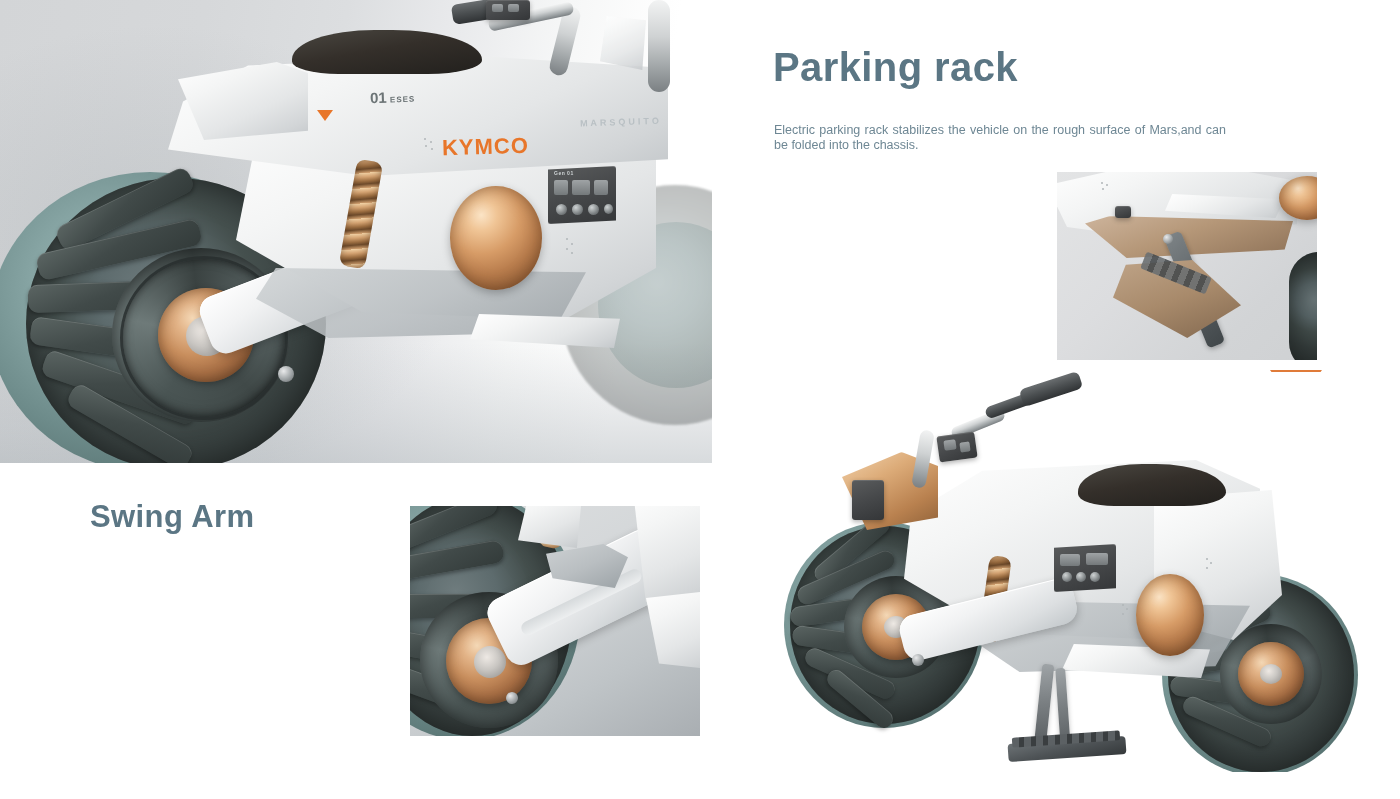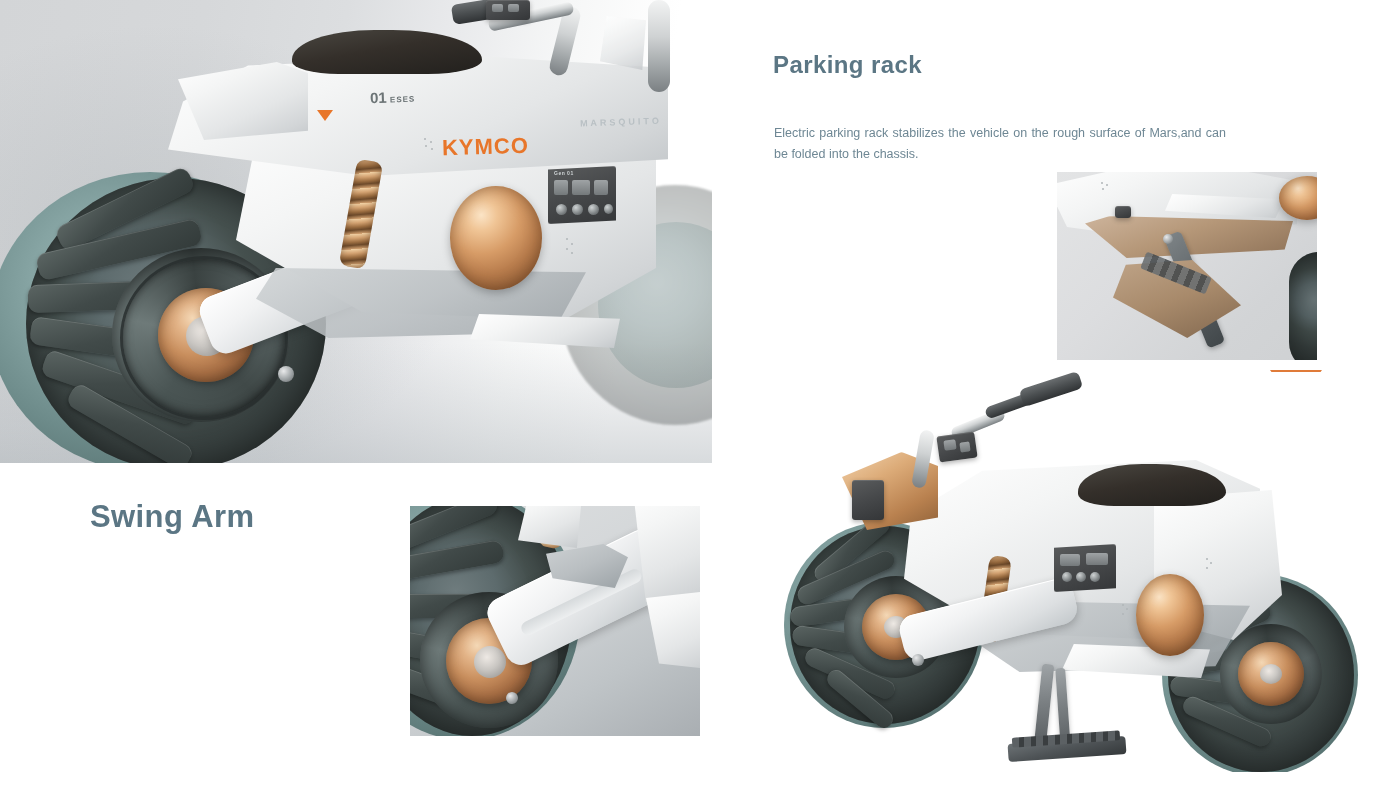--- a/index.html
+++ b/index.html
@@ -117,21 +117,21 @@
   }
   .dots4{position:absolute;}
   .dots4 i{position:absolute;width:2px;height:2px;border-radius:50%;background:#b0b6b9;display:block;}
 
   
   .h-title{
     position:absolute;color:#5b7684;font-weight:bold;
     font-family:"Liberation Sans",sans-serif;
   }
   .h-body{
-    position:absolute;color:#6e8794;font-size:12.5px;line-height:21px;
+    position:absolute;color:#6e8794;font-size:12.5px;line-height:15px;
     text-align:justify;font-family:"Liberation Sans",sans-serif;
   }
 
   
   .inset-rack{
     position:absolute;left:1057px;top:172px;width:260px;height:188px;overflow:hidden;
     background:linear-gradient(135deg,#e3e4e5 0%,#dcdddf 40%,#d2d4d6 75%,#cfd1d3 100%);
   }
   .rack-plate{
     background:linear-gradient(160deg,#cdb49c 0%,#b59778 45%,#8e7258 100%);
@@ -253,21 +253,21 @@
     </div>
 
     <div class="kymco" style="left:442px;top:134px;font-size:22px;transform:rotate(-1.5deg);">KYMCO</div>
     <div class="marquito" style="left:580px;top:117px;transform:rotate(-2deg);">MARSQUITO</div>
     <div class="code01" style="left:370px;top:89px;font-size:15px;transform:rotate(-2deg);">01</div>
     <div class="code01" style="left:390px;top:95px;font-size:8px;letter-spacing:1px;transform:rotate(-2deg);">ESES</div>
 
     <div class="tri-small" style="left:317px;top:110px;"></div>
   </div>
 
-  <div class="h-title" style="left:773px;top:51px;font-size:24px;letter-spacing:.4px;text-align:right;">Parking rack</div>
+  <div class="h-title" style="left:773px;top:45px;font-size:40px;letter-spacing:.4px;text-align:right;">Parking rack</div>
   <div class="h-body" style="left:774px;top:123px;width:452px;">Electric parking rack stabilizes the vehicle on the rough surface of Mars,and can be folded into the chassis.</div>
 
   <div class="inset-rack">
 
     <div class="sh body-white" style="left:-10px;top:-4px;width:250px;height:72px;clip-path:polygon(0% 24%,28% 2%,72% 0%,100% 18%,100% 78%,46% 100%,8% 82%);"></div>
     <div class="sh rack-plate" style="left:28px;top:44px;width:208px;height:42px;clip-path:polygon(0% 18%,12% 0%,100% 12%,96% 80%,20% 100%);"></div>
     <div class="sh body-white" style="left:108px;top:22px;width:120px;height:24px;clip-path:polygon(6% 0%,100% 22%,92% 100%,0% 70%);"></div>
     <div class="sh panel-dark" style="left:58px;top:34px;width:16px;height:12px;"></div>
 
     <div class="sh rack-leg" style="left:106px;top:62px;width:18px;height:120px;transform:rotate(-22deg);transform-origin:50% 0;"></div>

